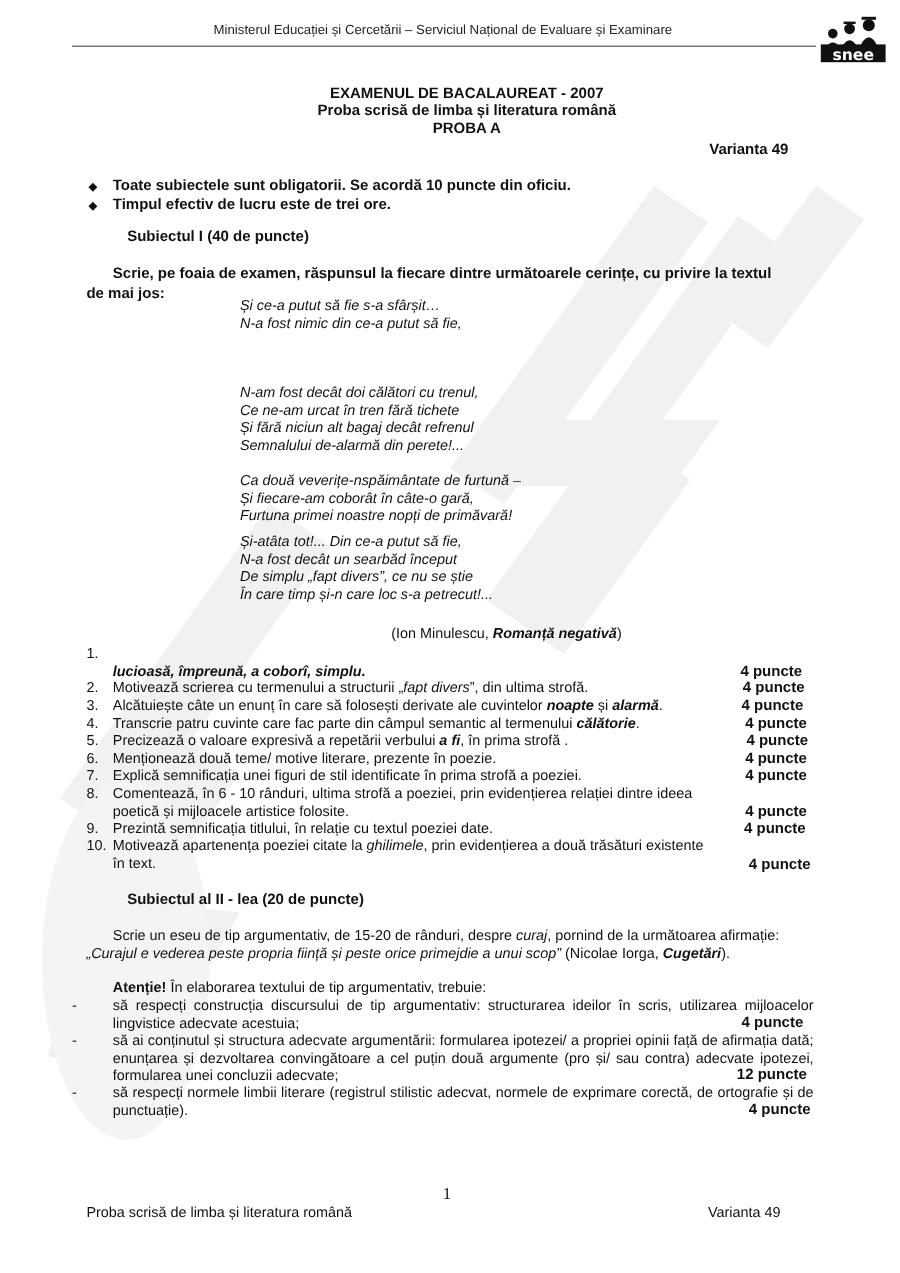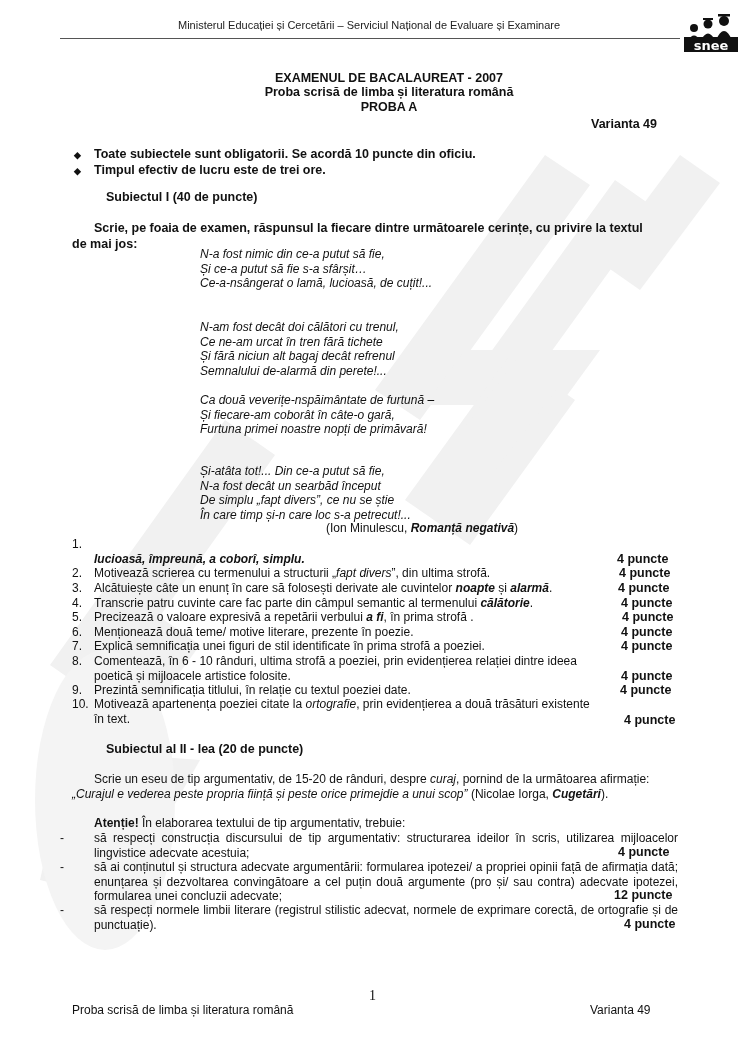--- a/index.html
+++ b/index.html
@@ -87,36 +87,35 @@
 </div>
 <div class="abs bullet-row" style="top:163px;">
   <span class="b">◆</span>
   <span>Timpul efectiv de lucru este de trei ore.</span>
 </div>
 
 <div class="abs b-title" style="top:190px;">Subiectul I (40 de puncte)</div>
 <div class="abs intro" style="top:220px;">Scrie, pe foaia de examen, răspunsul la fiecare dintre următoarele cerințe, cu privire la textul de mai jos:</div>
 
 <div class="abs poem" style="top:247px;">
+  <div>Și ce-a putut să fie s-a sfârșit…</div>
   <div>N-a fost nimic din ce-a putut să fie,</div>
-  <div>Și ce-a putut să fie s-a sfârșit…</div>
-  <div>Ce-a-nsângerat o lamă, lucioasă, de cuțit!...</div>
 </div>
 <div class="abs poem" style="top:320px;">
   <div>N-am fost decât doi călători cu trenul,</div>
   <div>Ce ne-am urcat în tren fără tichete</div>
   <div>Și fără niciun alt bagaj decât refrenul</div>
   <div>Semnalului de-alarmă din perete!...</div>
 </div>
 <div class="abs poem" style="top:393px;">
   <div>Ca două veverițe-nspăimântate de furtună –</div>
   <div>Și fiecare-am coborât în câte-o gară,</div>
   <div>Furtuna primei noastre nopți de primăvară!</div>
 </div>
-<div class="abs poem" style="top:464px;">
+<div class="abs poem" style="top:444px;">
   <div>Și-atâta tot!... Din ce-a putut să fie,</div>
   <div>N-a fost decât un searbăd început</div>
   <div>De simplu „fapt divers”, ce nu se știe</div>
   <div>În care timp și-n care loc s-a petrecut!...</div>
 </div>
 <div class="abs source"><span>(Ion Minulescu, </span><b>Romanță negativă</b><span>)</span></div>
 
 <div class="abs q" style="top:537px;">
   <span class="n">1.</span>
   <span class="t"><br><span class="bi">lucioasă, împreună, a coborî, simplu.</span></span>
@@ -166,21 +165,21 @@
 <div class="pts" style="left:621px; top:669px;">4 puncte</div>
 
 <div class="abs q" style="top:683px;">
   <span class="n">9.</span>
   <span class="t">Prezintă semnificația titlului, în relație cu textul poeziei date.</span>
 </div>
 <div class="pts" style="left:620px; top:683px;">4 puncte</div>
 
 <div class="abs q" style="top:697px;">
   <span class="n">10.</span>
-  <span class="t"><span>Motivează apartenența poeziei citate la </span><i>ortografie</i><span>, prin evidențierea a două trăsături existente</span><br><span>în text.</span></span>
+  <span class="t"><span>Motivează apartenența poeziei citate la </span><i>ghilimele</i><span>, prin evidențierea a două trăsături existente</span><br><span>în text.</span></span>
 </div>
 <div class="pts" style="left:624px; top:713px;">4 puncte</div>
 
 <div class="abs b-title" style="top:742px;">Subiectul al II - lea (20 de puncte)</div>
 
 <div class="abs essay" style="top:772px;">
   <span>Scrie un eseu de tip argumentativ, de 15-20 de rânduri, despre </span><i>curaj</i><span>, pornind de la următoarea afirmație:</span>
 </div>
 <div class="abs" style="left:72px; top:787px; font-size:12px; white-space:nowrap;">
   <i>„Curajul e vederea peste propria ființă și peste orice primejdie a unui scop”</i><span> (Nicolae Iorga, </span><span class="bi">Cugetări</span><span>).</span>

